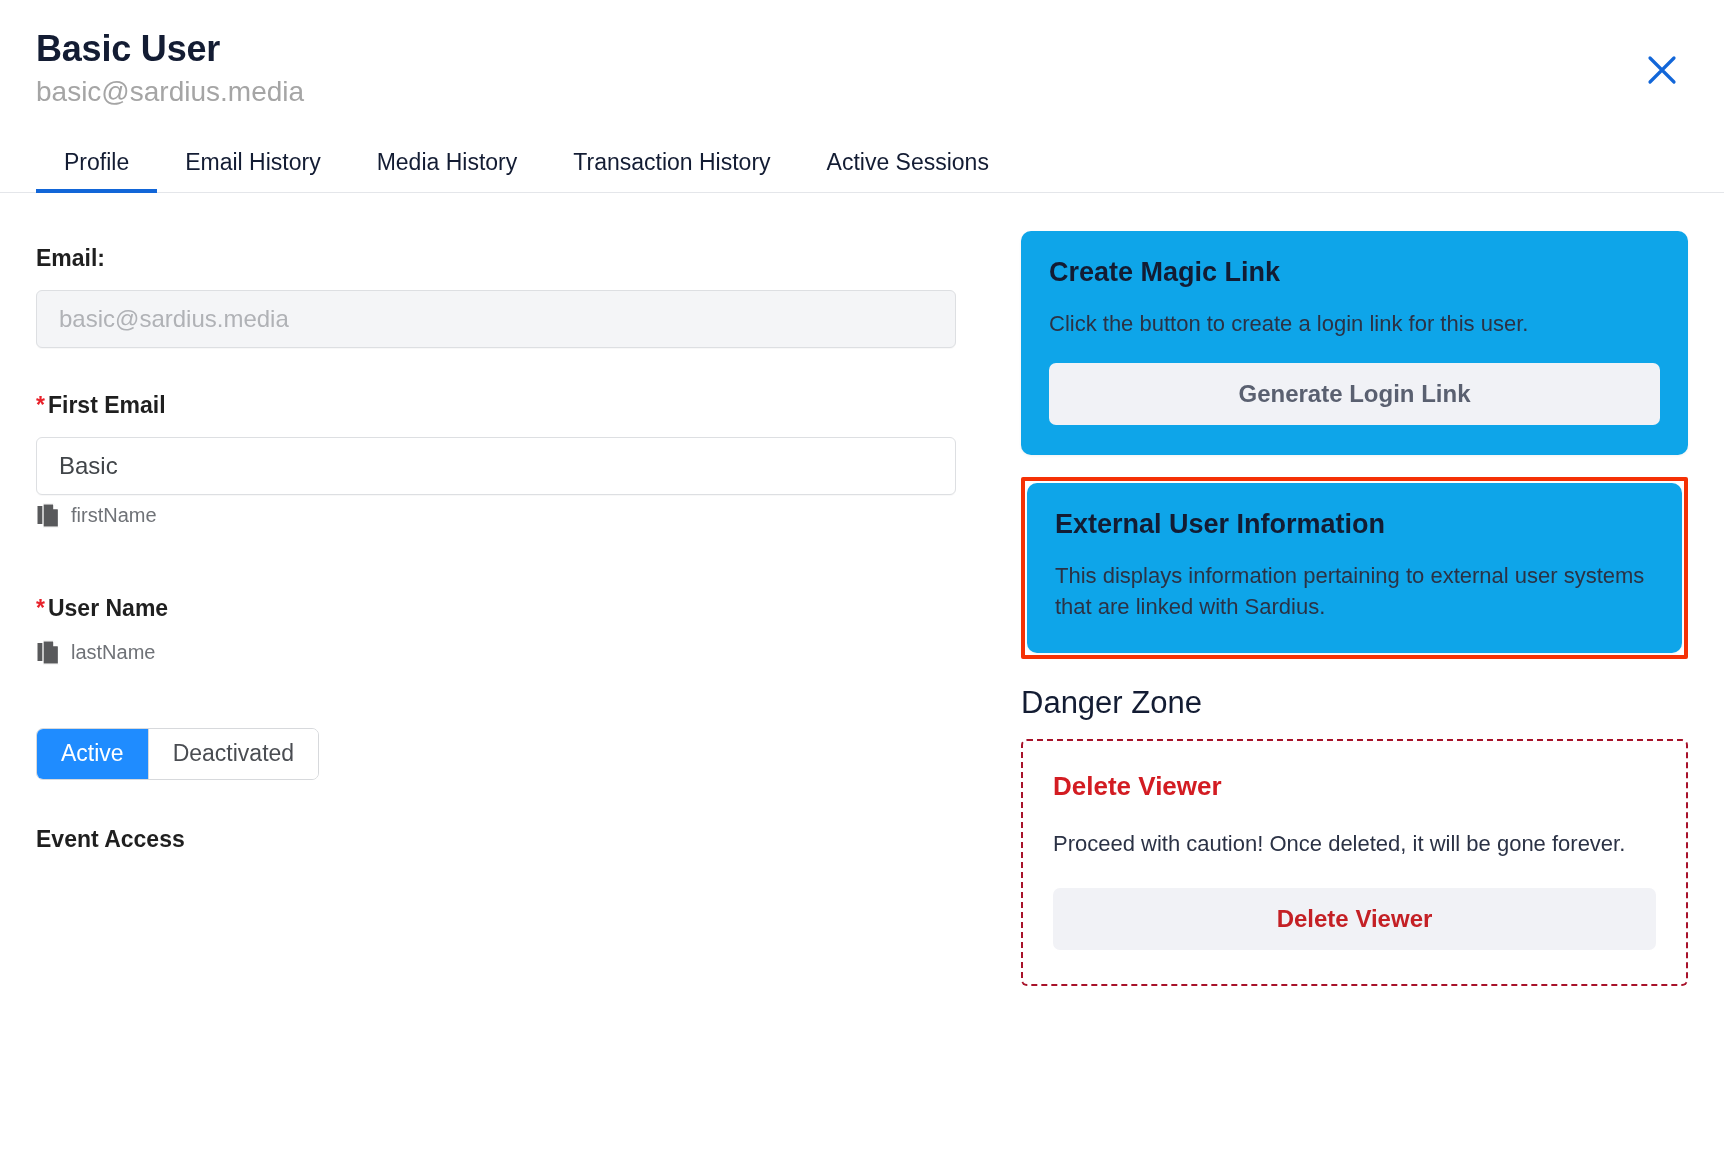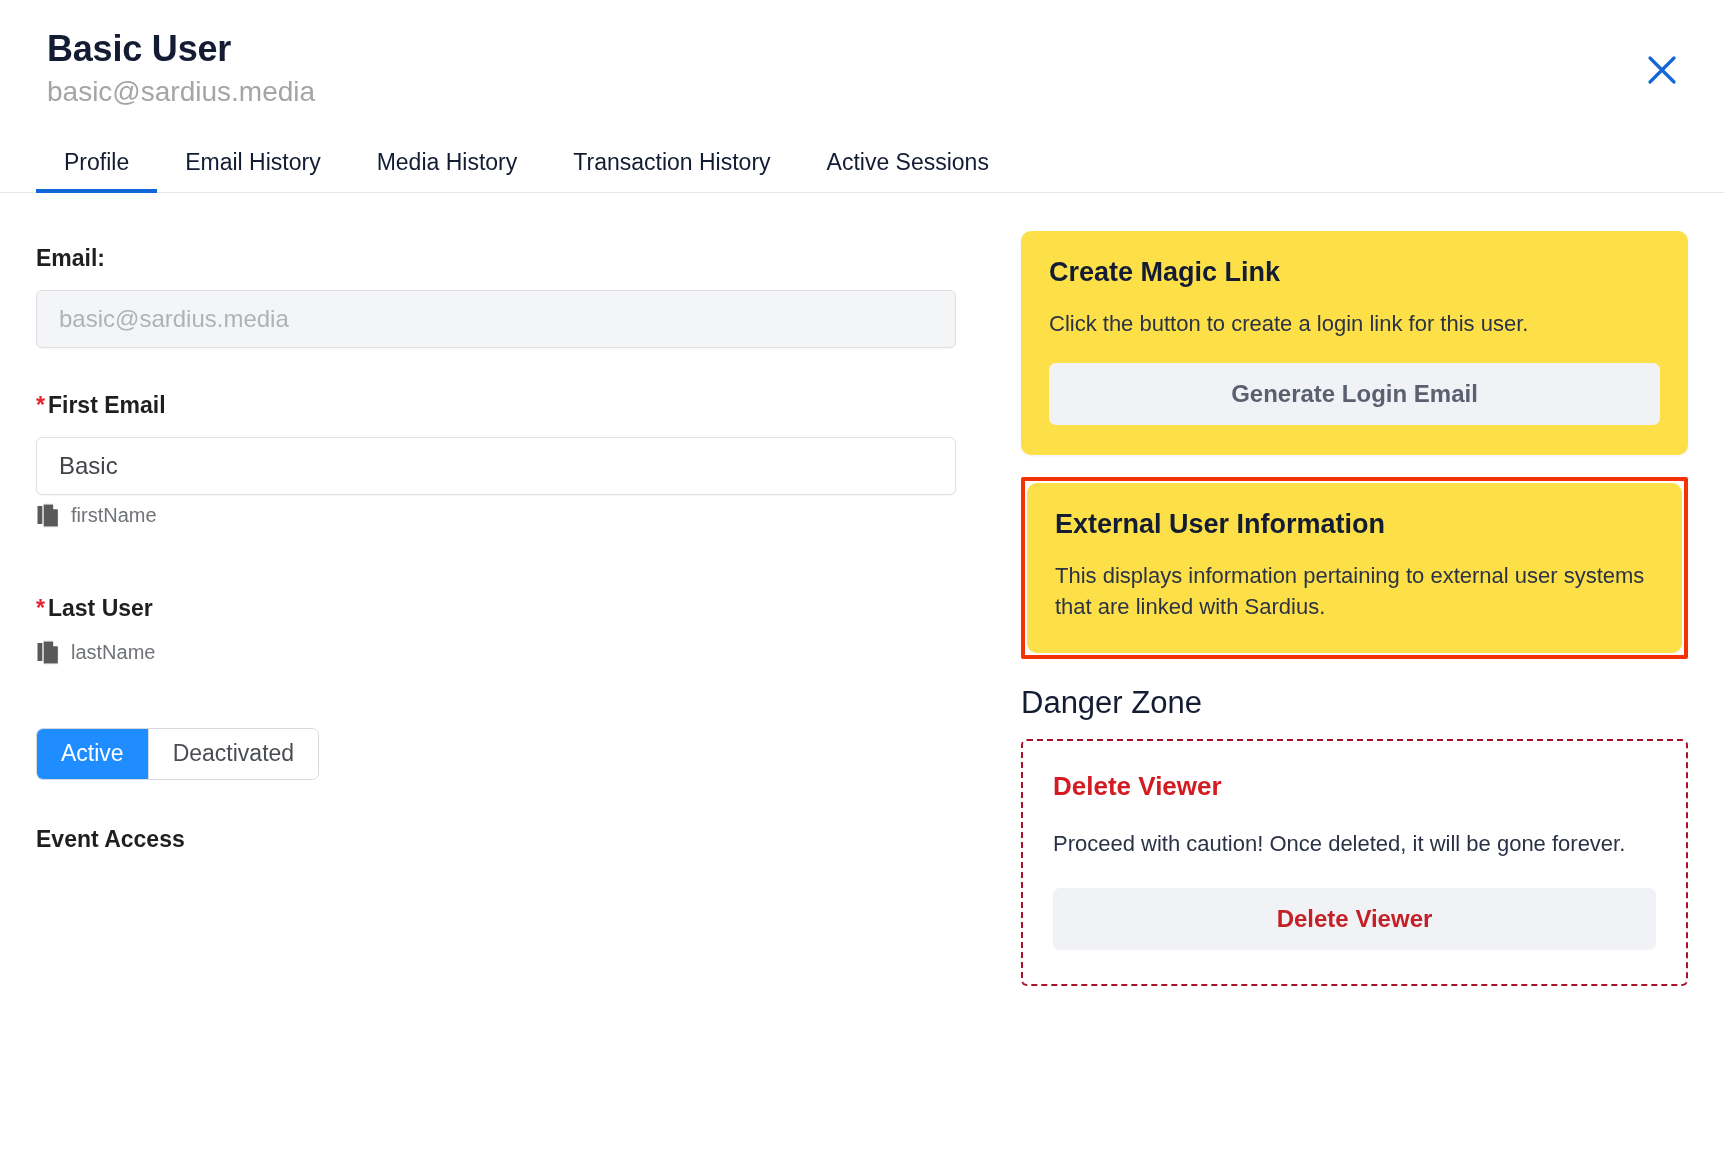--- a/index.html
+++ b/index.html
@@ -11,21 +11,21 @@
     -webkit-font-smoothing: antialiased;
   }
   .page {
     position: relative;
     width: 1724px; height: 1174px;
     overflow: hidden;
     background: #fff;
   }
 
   
-  .header { padding: 28px 36px 0 47px; }
+  .header { padding: 28px 36px 0 36px; }
   .title {
     font-size: 36px;
     font-weight: bold;
     color: #131c33;
     line-height: 1.15;
     letter-spacing: -0.2px;
   }
   .subtitle {
     font-size: 28px;
     color: #a5a5a5;
@@ -159,21 +159,21 @@
 
   .section-head {
     font-size: 23px;
     font-weight: bold;
     color: #1f1f1f;
     margin-top: 46px;
   }
 
   
   .card {
-    background: #fde047;
+    background: #0ea5e9;
     border-radius: 10px;
     padding: 26px 28px 30px 28px;
     box-shadow: 0 1px 3px rgba(0,0,0,0.06);
   }
   .card-title {
     font-size: 27px;
     font-weight: bold;
     color: #131c33;
     margin-bottom: 20px;
   }
@@ -293,21 +293,21 @@
               <path d="M17.2 0.8 L22.5 6.2 H17.2 Z" fill="#ffffff"></path>
               <path d="M7 0.8 H17.2 L22.5 6.2 V24.2 H7 Z" fill="none" stroke="#ffffff" stroke-width="1.3"></path>
             </svg>
           </span>
           <span class="label">firstName</span>
         </div>
       </div>
 
       <div class="field-block tight" style="margin-top:66px;">
         <div class="field-label">
-          <span class="req-star">*</span><span>Last User</span>
+          <span class="req-star">*</span><span>User Name</span>
         </div>
         <div class="copy-row">
           <span class="copy-icon">
             <svg width="24" height="26" viewBox="0 0 24 26" aria-hidden="true">
               <path d="M1.5 3 H12 V21 H1.5 Z" fill="#58595b"></path>
               <path d="M7 0.8 H17.2 L22.5 6.2 V24.2 H7 Z" fill="#58595b"></path>
               <path d="M17.2 0.8 L22.5 6.2 H17.2 Z" fill="#ffffff"></path>
               <path d="M7 0.8 H17.2 L22.5 6.2 V24.2 H7 Z" fill="none" stroke="#ffffff" stroke-width="1.3"></path>
             </svg>
           </span>
@@ -324,21 +324,21 @@
       </div>
 
       <div class="section-head">Event Access</div>
     </div>
 
     <div class="col-right">
 
       <div class="card">
         <div class="card-title">Create Magic Link</div>
         <div class="card-text">Click the button to create a login link for this user.</div>
-        <button class="ghost-btn">Generate Login Email</button>
+        <button class="ghost-btn">Generate Login Link</button>
       </div>
 
       <div class="highlight-wrap">
         <div class="card">
           <div class="card-title">External User Information</div>
           <div class="card-text">This displays information pertaining to external user systems that are linked with Sardius.</div>
         </div>
       </div>
 
       <div class="danger-title">Danger Zone</div>

